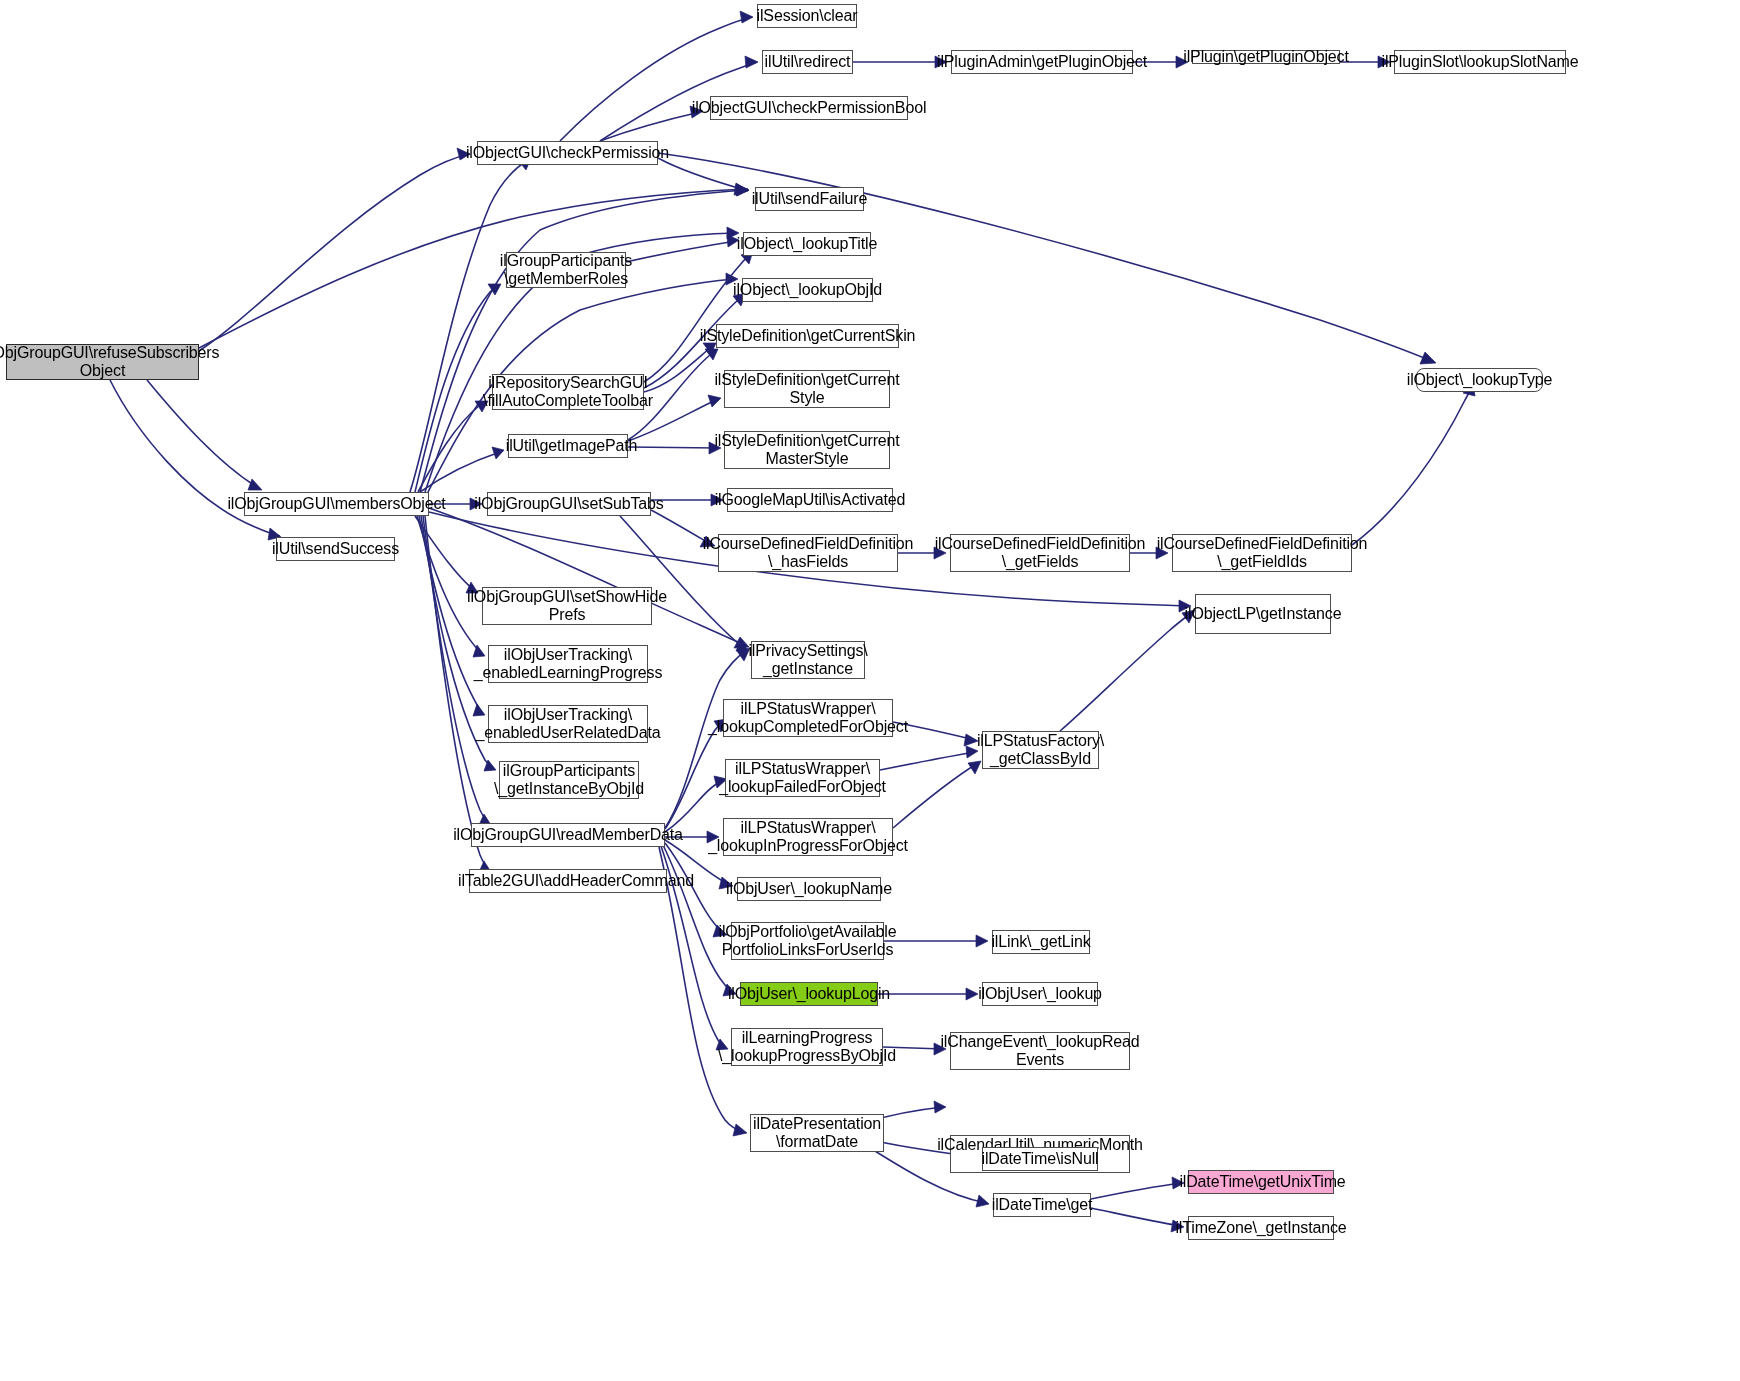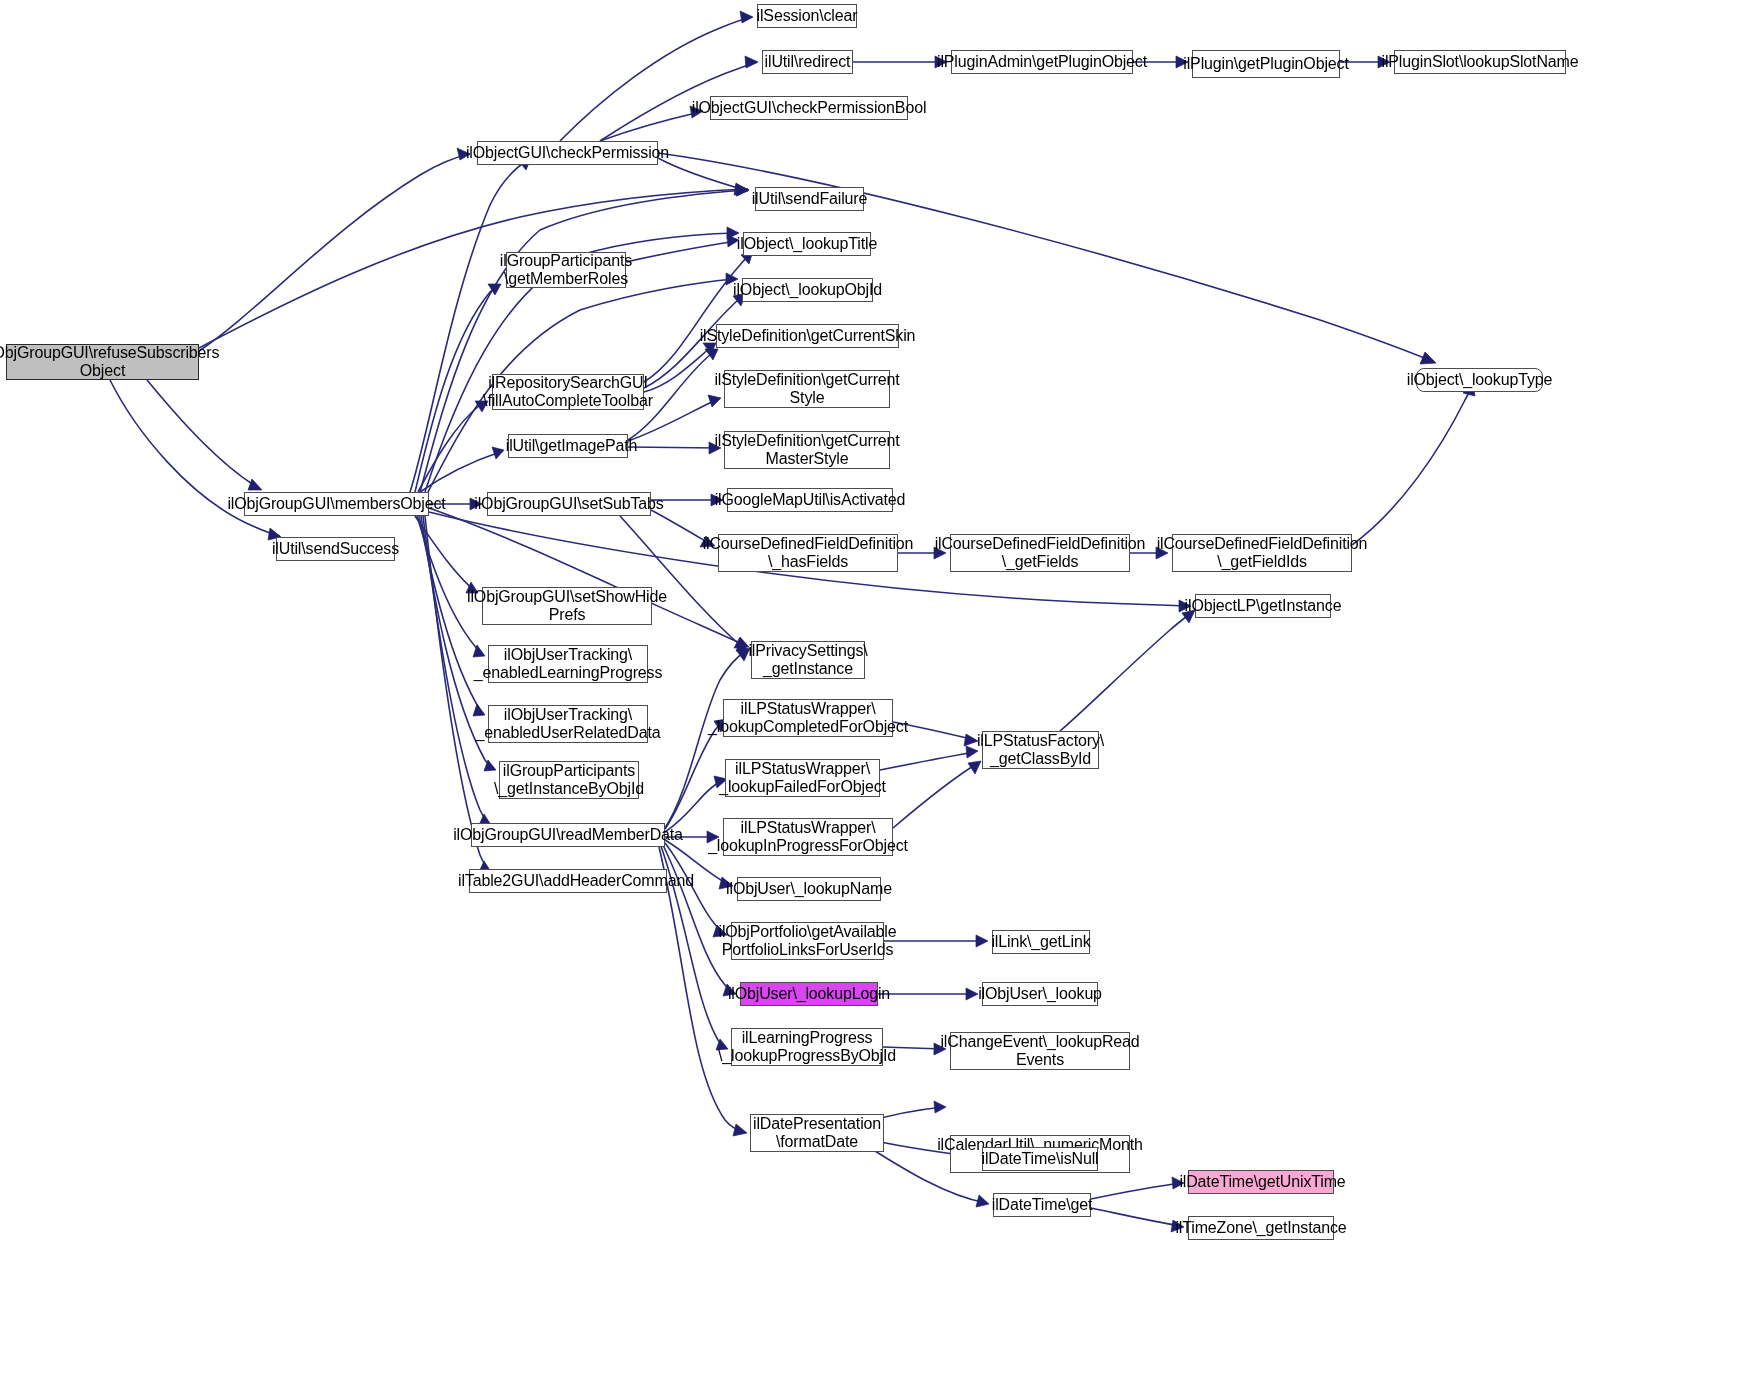--- a/index.html
+++ b/index.html
@@ -316,21 +316,21 @@
       <div class="node-box root" style="left: 6px; top: 344px; width: 193px; height: 36px; background: rgb(191, 191, 191);"><span>ilObjGroupGUI\refuseSubscribers
 Object</span></div>
       <div class="node-box" style="left: 477px; top: 141px; width: 181px; height: 24px; background: rgb(255, 255, 255);"><span>ilObjectGUI\checkPermission</span></div>
       <div class="node-box" style="left: 244px; top: 492px; width: 185px; height: 24px; background: rgb(255, 255, 255);"><span>ilObjGroupGUI\membersObject</span></div>
       <div class="node-box" style="left: 276px; top: 537px; width: 119px; height: 24px; background: rgb(255, 255, 255);"><span>ilUtil\sendSuccess</span></div>
       <div class="node-box" style="left: 757px; top: 4px; width: 100px; height: 24px; background: rgb(255, 255, 255);"><span>ilSession\clear</span></div>
       <div class="node-box" style="left: 762px; top: 50px; width: 91px; height: 24px; background: rgb(255, 255, 255);"><span>ilUtil\redirect</span></div>
       <div class="node-box" style="left: 710px; top: 96px; width: 198px; height: 24px; background: rgb(255, 255, 255);"><span>ilObjectGUI\checkPermissionBool</span></div>
       <div class="node-box" style="left: 755px; top: 187px; width: 109px; height: 24px; background: rgb(255, 255, 255);"><span>ilUtil\sendFailure</span></div>
       <div class="node-box" style="left: 951px; top: 50px; width: 182px; height: 24px; background: rgb(255, 255, 255);"><span>ilPluginAdmin\getPluginObject</span></div>
-      <div class="node-box" style="left: 1192px; top: 50px; width: 148px; height: 28px; background: rgb(255, 255, 255);"><span>ilPlugin\getPluginObject</span></div>
+      <div class="node-box" style="left: 1192px; top: 50px; width: 148px; height: 14px; background: rgb(255, 255, 255);"><span>ilPlugin\getPluginObject</span></div>
       <div class="node-box" style="left: 1394px; top: 50px; width: 172px; height: 24px; background: rgb(255, 255, 255);"><span>ilPluginSlot\lookupSlotName</span></div>
       <div class="node-box" style="left: 506px; top: 252px; width: 120px; height: 36px; background: rgb(255, 255, 255);"><span>ilGroupParticipants
 \getMemberRoles</span></div>
       <div class="node-box" style="left: 743px; top: 232px; width: 128px; height: 24px; background: rgb(255, 255, 255);"><span>ilObject\_lookupTitle</span></div>
       <div class="node-box" style="left: 742px; top: 278px; width: 131px; height: 24px; background: rgb(255, 255, 255);"><span>ilObject\_lookupObjId</span></div>
       <div class="node-box" style="left: 716px; top: 324px; width: 183px; height: 24px; background: rgb(255, 255, 255);"><span>ilStyleDefinition\getCurrentSkin</span></div>
       <div class="node-box" style="left: 492px; top: 374px; width: 152px; height: 36px; background: rgb(255, 255, 255);"><span>ilRepositorySearchGUI
 \fillAutoCompleteToolbar</span></div>
       <div class="node-box" style="left: 724px; top: 370px; width: 166px; height: 38px; background: rgb(255, 255, 255);"><span>ilStyleDefinition\getCurrent
 Style</span></div>
@@ -339,21 +339,21 @@
 MasterStyle</span></div>
       <div class="node-box" style="left: 487px; top: 492px; width: 164px; height: 24px; background: rgb(255, 255, 255);"><span>ilObjGroupGUI\setSubTabs</span></div>
       <div class="node-box" style="left: 727px; top: 488px; width: 166px; height: 24px; background: rgb(255, 255, 255);"><span>ilGoogleMapUtil\isActivated</span></div>
       <div class="node-box" style="left: 718px; top: 534px; width: 180px; height: 38px; background: rgb(255, 255, 255);"><span>ilCourseDefinedFieldDefinition
 \_hasFields</span></div>
       <div class="node-box" style="left: 950px; top: 534px; width: 180px; height: 38px; background: rgb(255, 255, 255);"><span>ilCourseDefinedFieldDefinition
 \_getFields</span></div>
       <div class="node-box" style="left: 1172px; top: 534px; width: 180px; height: 38px; background: rgb(255, 255, 255);"><span>ilCourseDefinedFieldDefinition
 \_getFieldIds</span></div>
       <div class="node-box" style="left: 1416px; top: 368px; width: 127px; height: 24px; background: rgb(255, 255, 255); border-radius: 8px;"><span>ilObject\_lookupType</span></div>
-      <div class="node-box" style="left: 1195px; top: 594px; width: 136px; height: 24px; background: rgb(255, 255, 255);"><span>ilObjectLP\getInstance</span></div>
+      <div class="node-box" style="left: 1195px; top: 594px; width: 136px; height: 40px; background: rgb(255, 255, 255);"><span>ilObjectLP\getInstance</span></div>
       <div class="node-box" style="left: 482px; top: 587px; width: 170px; height: 38px; background: rgb(255, 255, 255);"><span>ilObjGroupGUI\setShowHide
 Prefs</span></div>
       <div class="node-box" style="left: 751px; top: 641px; width: 114px; height: 38px; background: rgb(255, 255, 255);"><span>ilPrivacySettings\
 _getInstance</span></div>
       <div class="node-box" style="left: 488px; top: 645px; width: 160px; height: 38px; background: rgb(255, 255, 255);"><span>ilObjUserTracking\
 _enabledLearningProgress</span></div>
       <div class="node-box" style="left: 488px; top: 705px; width: 160px; height: 38px; background: rgb(255, 255, 255);"><span>ilObjUserTracking\
 _enabledUserRelatedData</span></div>
       <div class="node-box" style="left: 723px; top: 699px; width: 170px; height: 38px; background: rgb(255, 255, 255);"><span>ilLPStatusWrapper\
 _lookupCompletedForObject</span></div>
@@ -364,21 +364,21 @@
       <div class="node-box" style="left: 499px; top: 761px; width: 140px; height: 38px; background: rgb(255, 255, 255);"><span>ilGroupParticipants
 \_getInstanceByObjId</span></div>
       <div class="node-box" style="left: 471px; top: 823px; width: 194px; height: 24px; background: rgb(255, 255, 255);"><span>ilObjGroupGUI\readMemberData</span></div>
       <div class="node-box" style="left: 723px; top: 818px; width: 170px; height: 38px; background: rgb(255, 255, 255);"><span>ilLPStatusWrapper\
 _lookupInProgressForObject</span></div>
       <div class="node-box" style="left: 469px; top: 869px; width: 198px; height: 24px; background: rgb(255, 255, 255); padding-left: 20px;"><span>ilTable2GUI\addHeaderCommand</span></div>
       <div class="node-box" style="left: 737px; top: 877px; width: 144px; height: 24px; background: rgb(255, 255, 255);"><span>ilObjUser\_lookupName</span></div>
       <div class="node-box" style="left: 731px; top: 922px; width: 153px; height: 38px; background: rgb(255, 255, 255);"><span>ilObjPortfolio\getAvailable
 PortfolioLinksForUserIds</span></div>
       <div class="node-box" style="left: 992px; top: 930px; width: 98px; height: 24px; background: rgb(255, 255, 255);"><span>ilLink\_getLink</span></div>
-      <div class="node-box" style="left: 740px; top: 982px; width: 138px; height: 24px; background: #d946ef;"><span>ilObjUser\_lookupLogin</span></div>
+      <div class="node-box" style="left: 740px; top: 982px; width: 138px; height: 24px; background: #84cc16;"><span>ilObjUser\_lookupLogin</span></div>
       <div class="node-box" style="left: 982px; top: 982px; width: 116px; height: 24px; background: rgb(255, 255, 255);"><span>ilObjUser\_lookup</span></div>
       <div class="node-box" style="left: 731px; top: 1028px; width: 152px; height: 38px; background: rgb(255, 255, 255);"><span>ilLearningProgress
 \_lookupProgressByObjId</span></div>
       <div class="node-box" style="left: 950px; top: 1032px; width: 180px; height: 38px; background: rgb(255, 255, 255);"><span>ilChangeEvent\_lookupRead
 Events</span></div>
       <div class="node-box" style="left: 750px; top: 1114px; width: 134px; height: 38px; background: rgb(255, 255, 255);"><span>ilDatePresentation
 \formatDate</span></div>
       <div class="node-box" style="left: 950px; top: 1088px; width: 180px; height: 38px; background: rgb(255, 255, 255); margin-top: 47px;"><span>ilCalendarUtil\_numericMonth
 ToString</span></div>
       <div class="node-box" style="left: 982px; top: 1147px; width: 116px; height: 24px; background: rgb(255, 255, 255);"><span>ilDateTime\isNull</span></div>

